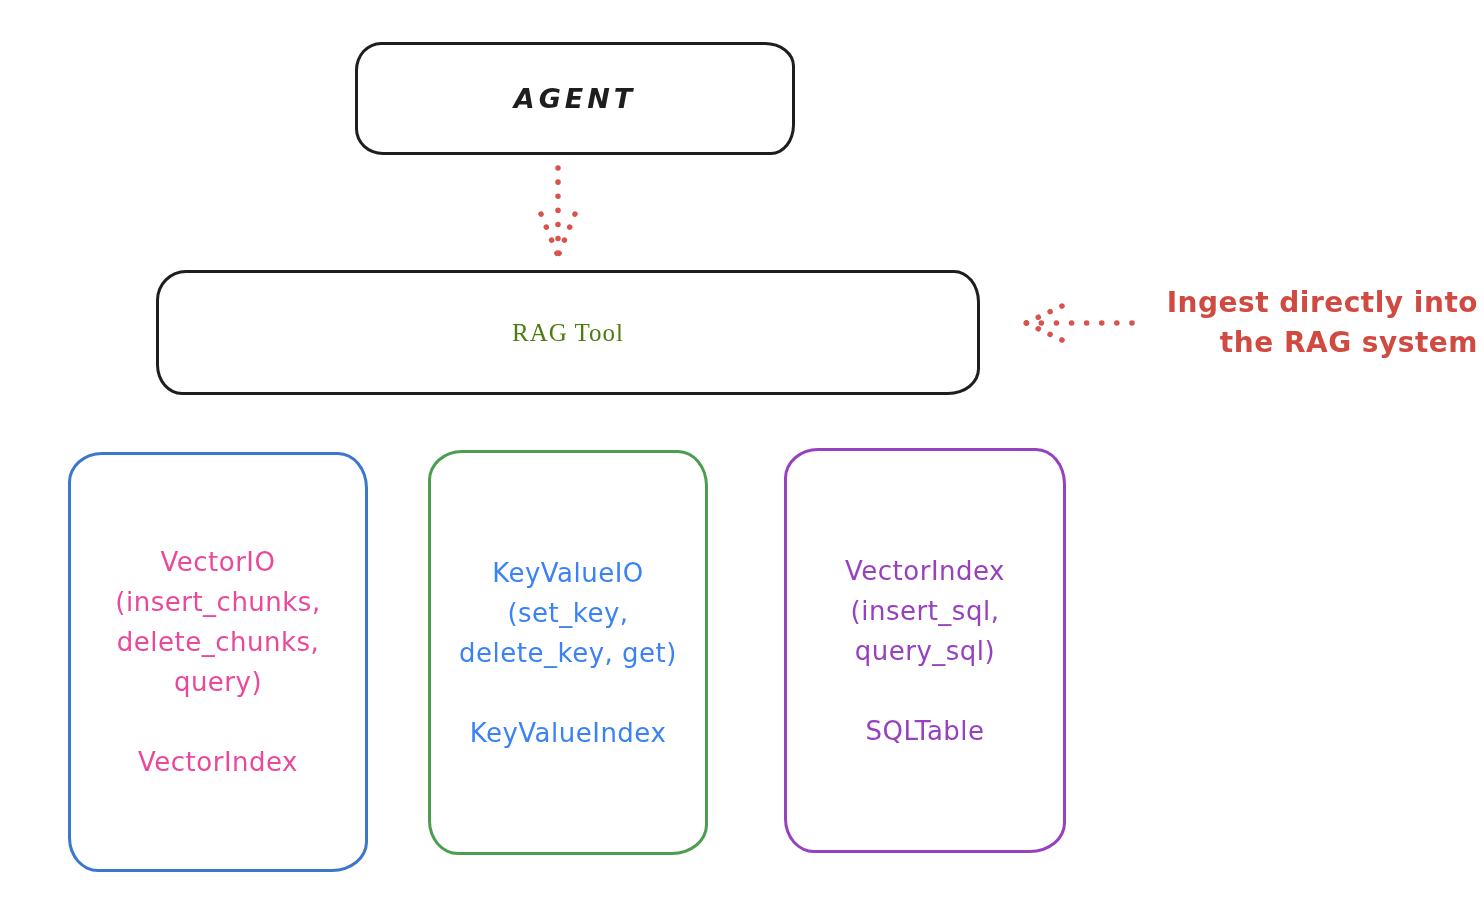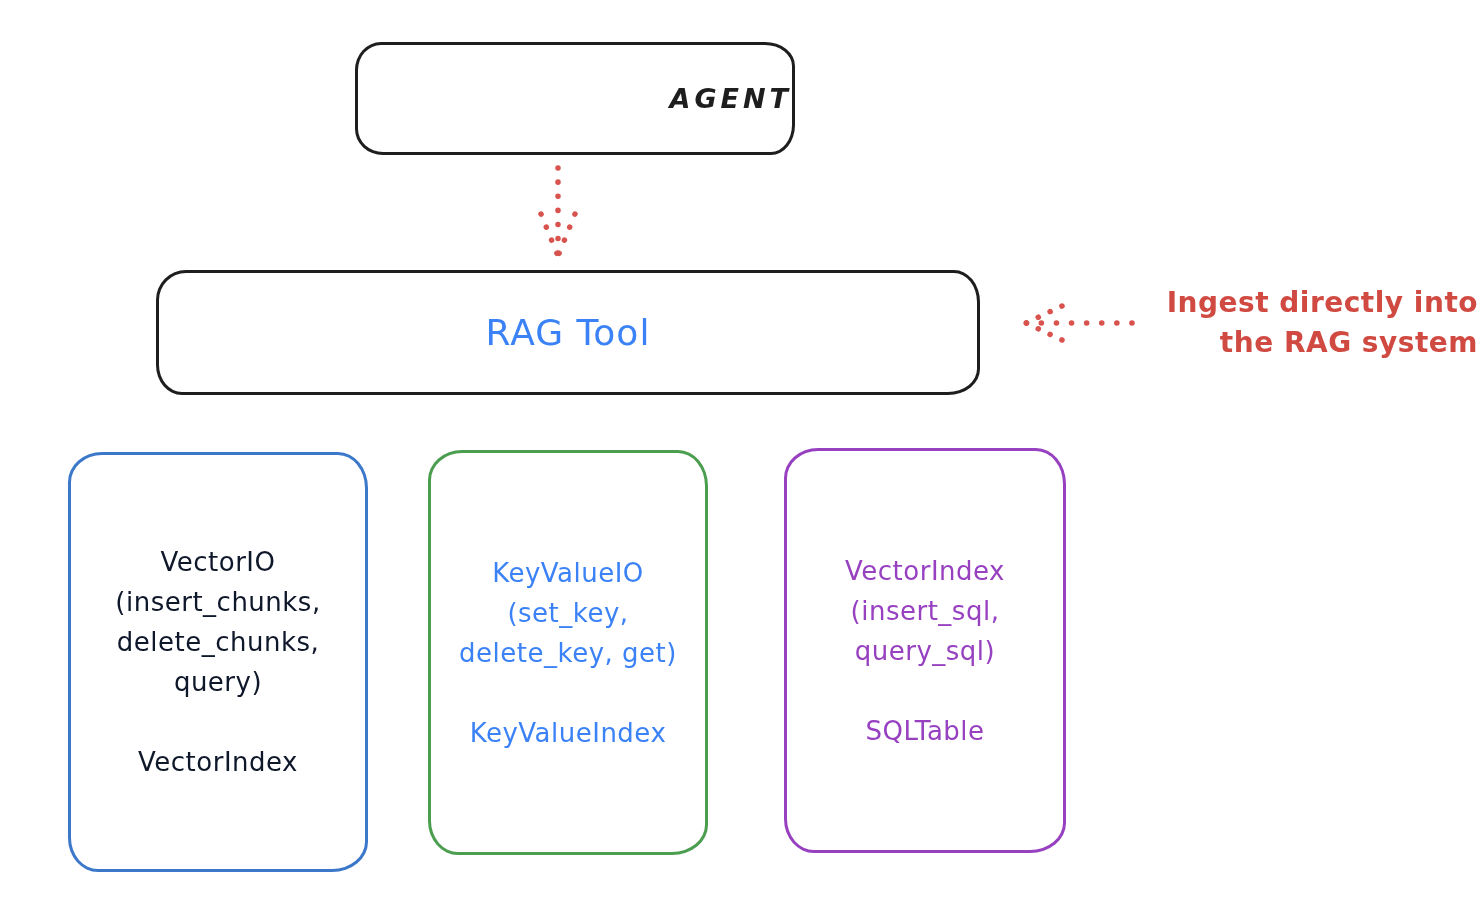--- a/index.html
+++ b/index.html
@@ -13,34 +13,33 @@
     border: 3px solid #1e1e1e;
     background: #ffffff;
     display: flex;
     align-items: center;
     justify-content: center;
   }
 
   .box-agent {
     left: 355px; top: 42px; width: 440px; height: 113px;
     border-radius: 26px 30px 24px 28px / 28px 24px 30px 26px;
-    justify-content: flex-end;
   }
   .box-agent .label {
     font-size: 27px; font-weight: bold; letter-spacing: 4px; color: #1e1e1e;
     font-style: italic;
   }
 
   .box-ragtool {
     left: 156px; top: 270px; width: 824px; height: 125px;
     border-radius: 30px 26px 32px 26px / 30px 32px 26px 30px;
     border-width: 3.5px;
   }
   .box-ragtool .label {
-    font-size: 36px; color: #3b82f6; letter-spacing: 1px;
+    font-size: 25px; color: #4d7c0f; letter-spacing: 1px; font-family: Liberation Serif, serif;
   }
 
   .store-card {
     position: absolute;
     border: 3.5px solid;
     border-radius: 34px 30px 36px 30px / 30px 36px 30px 34px;
     background: #ffffff;
     display: flex;
     align-items: center;
     justify-content: center;
@@ -93,21 +92,21 @@
       <path d="M48 8 L12 25" stroke-dasharray="0.1 13"></path>
       <path d="M48 42 L12 25" stroke-dasharray="0.1 13"></path>
     </g>
   </svg>
 
   <div class="annotation-text" style="border-color: rgb(208, 74, 66); color: rgb(208, 74, 66);">
     <div>Ingest directly into</div>
     <div>the RAG system</div>
   </div>
 
-  <div class="store-card card-vector" style="border-color: rgb(59, 120, 201); color: #0f172a;">
+  <div class="store-card card-vector" style="border-color: rgb(59, 120, 201); color: #ec4899;">
     <div class="card-text">
       <div>VectorIO</div>
       <div>(insert_chunks,</div>
       <div>delete_chunks,</div>
       <div>query)</div>
       <div class="index-name">VectorIndex</div>
     </div>
   </div>
 
   <div class="store-card card-keyvalue" style="border-color: rgb(75, 158, 79); color: #3b82f6;">

